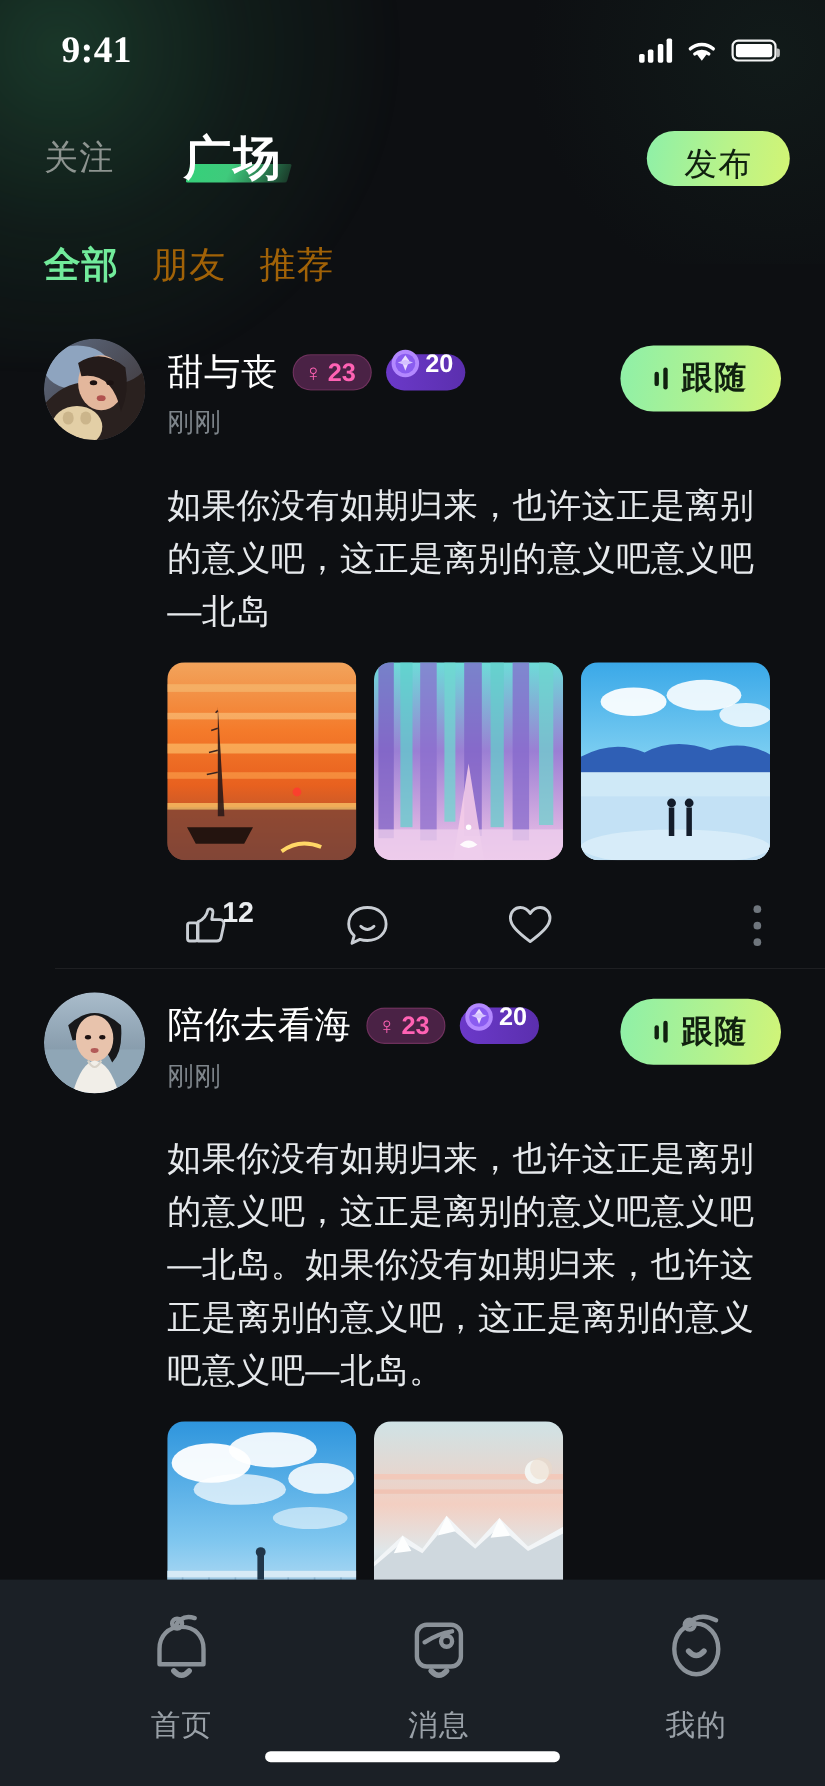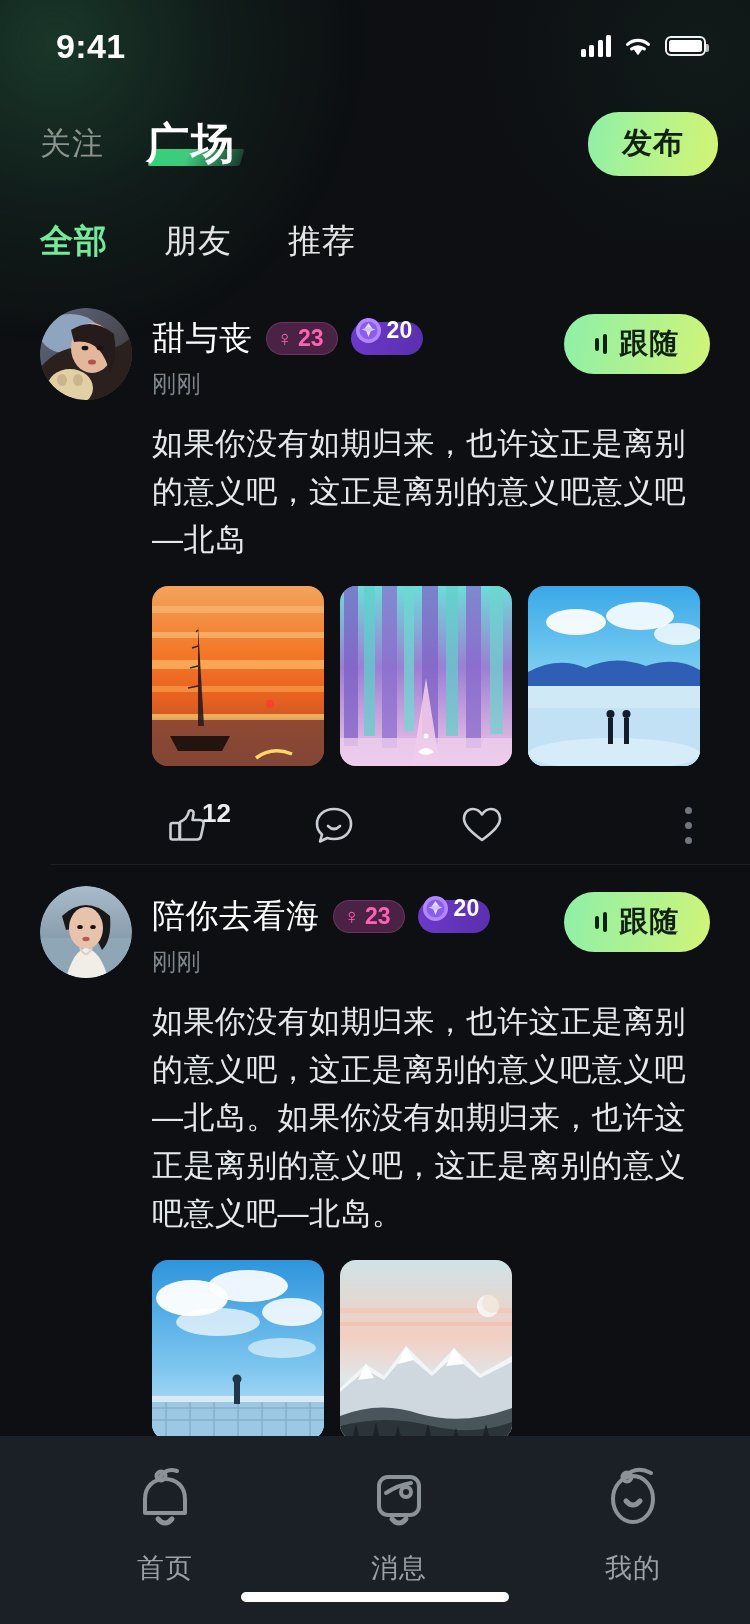--- a/index.html
+++ b/index.html
@@ -31,21 +31,21 @@
 
   
   .statusbar{
     position:relative; z-index:3;
     height:92px; flex:0 0 92px;
     display:flex; align-items:center; justify-content:space-between;
     padding:0 44px 0 56px;
   }
   .status-time{
     font-size:34px; font-weight:600; letter-spacing:0.4px; color:#fff;
-    font-family:Liberation Sans, sans-serif;
+    font-family:Liberation Serif, serif;
   }
   .status-right{ display:flex; align-items:center; gap:13px; }
   .bars{ display:flex; align-items:flex-end; gap:3.5px; height:22px; }
   .bars i{ display:block; width:5px; background:#fff; border-radius:1.5px; }
   .bars i:nth-child(1){ height:8px; }
   .bars i:nth-child(2){ height:12px; }
   .bars i:nth-child(3){ height:17px; }
   .bars i:nth-child(4){ height:22px; }
   .battery{
     width:41px; height:20px; border:2px solid rgba(255,255,255,.95);
@@ -58,49 +58,49 @@
   }
   .battery span{ display:block; height:100%; background:#fff; border-radius:2.5px; }
 
   
   .header{
     position:relative; z-index:3;
     flex:0 0 104px; height:104px;
     display:flex; align-items:center; padding:0 32px 0 40px;
   }
   .nav-follow{
-    font-size:31px; color:#8d9490; font-weight:400; margin-right:42px;
+    font-size:31px; color:#8d9490; font-weight:400; margin-right:63px;
     letter-spacing:1px;
   }
   .title-wrap{ position:relative; display:inline-block; }
   .page-title{
     font-size:43px; font-weight:600; color:#fff; letter-spacing:2px;
     position:relative; z-index:2;
   }
   .title-swoosh{
     position:absolute; left:4px; bottom:7px; width:92px; height:17px; z-index:1;
     background:linear-gradient(100deg,#35d17a 0%, #3fca7c 40%, rgba(60,180,110,.25) 100%);
     transform:skewX(-16deg);
     border-radius:2px;
   }
   .publish-btn{
     margin-left:auto;
-    padding:0 34px; height:64px; line-height:62px;
-    border-radius:31px; font-size:30px; font-weight:700; color:#10210f;
+    padding:0 34px; height:50px; line-height:62px;
+    border-radius:31px; font-size:30px; font-weight:400; color:#10210f;
     background:linear-gradient(100deg,#8ef0a8 0%, #b8f38a 55%, #d3f474 100%);
     letter-spacing:1px;
   }
 
   
   .tabs{
     position:relative; z-index:3;
-    flex:0 0 90px; display:flex; align-items:center; gap:56px;
+    flex:0 0 90px; display:flex; align-items:center; gap:30px;
     padding:0 40px; 
   }
-  .tab{ font-size:33px; color:#e5e5e5; font-weight:400; letter-spacing:1px; }
+  .tab{ font-size:33px; color:#a16207; font-weight:400; letter-spacing:1px; }
   .tab.active{ color:#72eb9b; font-weight:700; }
 
   
   .feed{ position:relative; z-index:2; flex:1 1 auto; overflow:hidden; }
   .post{ padding:22px 40px 0 40px; position:relative; }
   .post + .post::before{
     content:""; position:absolute; left:50px; right:0; top:0;
     height:1px; background:rgba(255,255,255,.07);
   }
   .post-head{ display:flex; align-items:flex-start; }
@@ -134,21 +134,21 @@
     width:146px; height:60px; border-radius:30px;
     background:linear-gradient(100deg,#8ef0a8 0%, #b4f28d 60%, #d2f477 100%);
     color:#10210f; font-size:29px; font-weight:600; letter-spacing:1px;
   }
   .wave{ display:flex; align-items:center; gap:3.5px; height:20px; }
   .wave i{ display:block; width:4.5px; background:#10210f; border-radius:2px; }
   .wave i:nth-child(1){ height:13px; }
   .wave i:nth-child(2){ height:20px; }
 
   .post-text{
-    margin:20px 0 0 112px;
+    margin:36px 0 0 112px;
     font-size:31px; line-height:48px; color:#e6e9ec; letter-spacing:.4px;
     padding-right:10px;
   }
 
   .thumbs{ display:flex; gap:16px; margin:22px 0 0 112px; }
   .thumb{
     width:172px; height:180px; border-radius:16px; overflow:hidden;
     background:#1b1f24; flex:0 0 172px;
   }
   .thumb svg{ display:block; width:100%; height:100%; }

